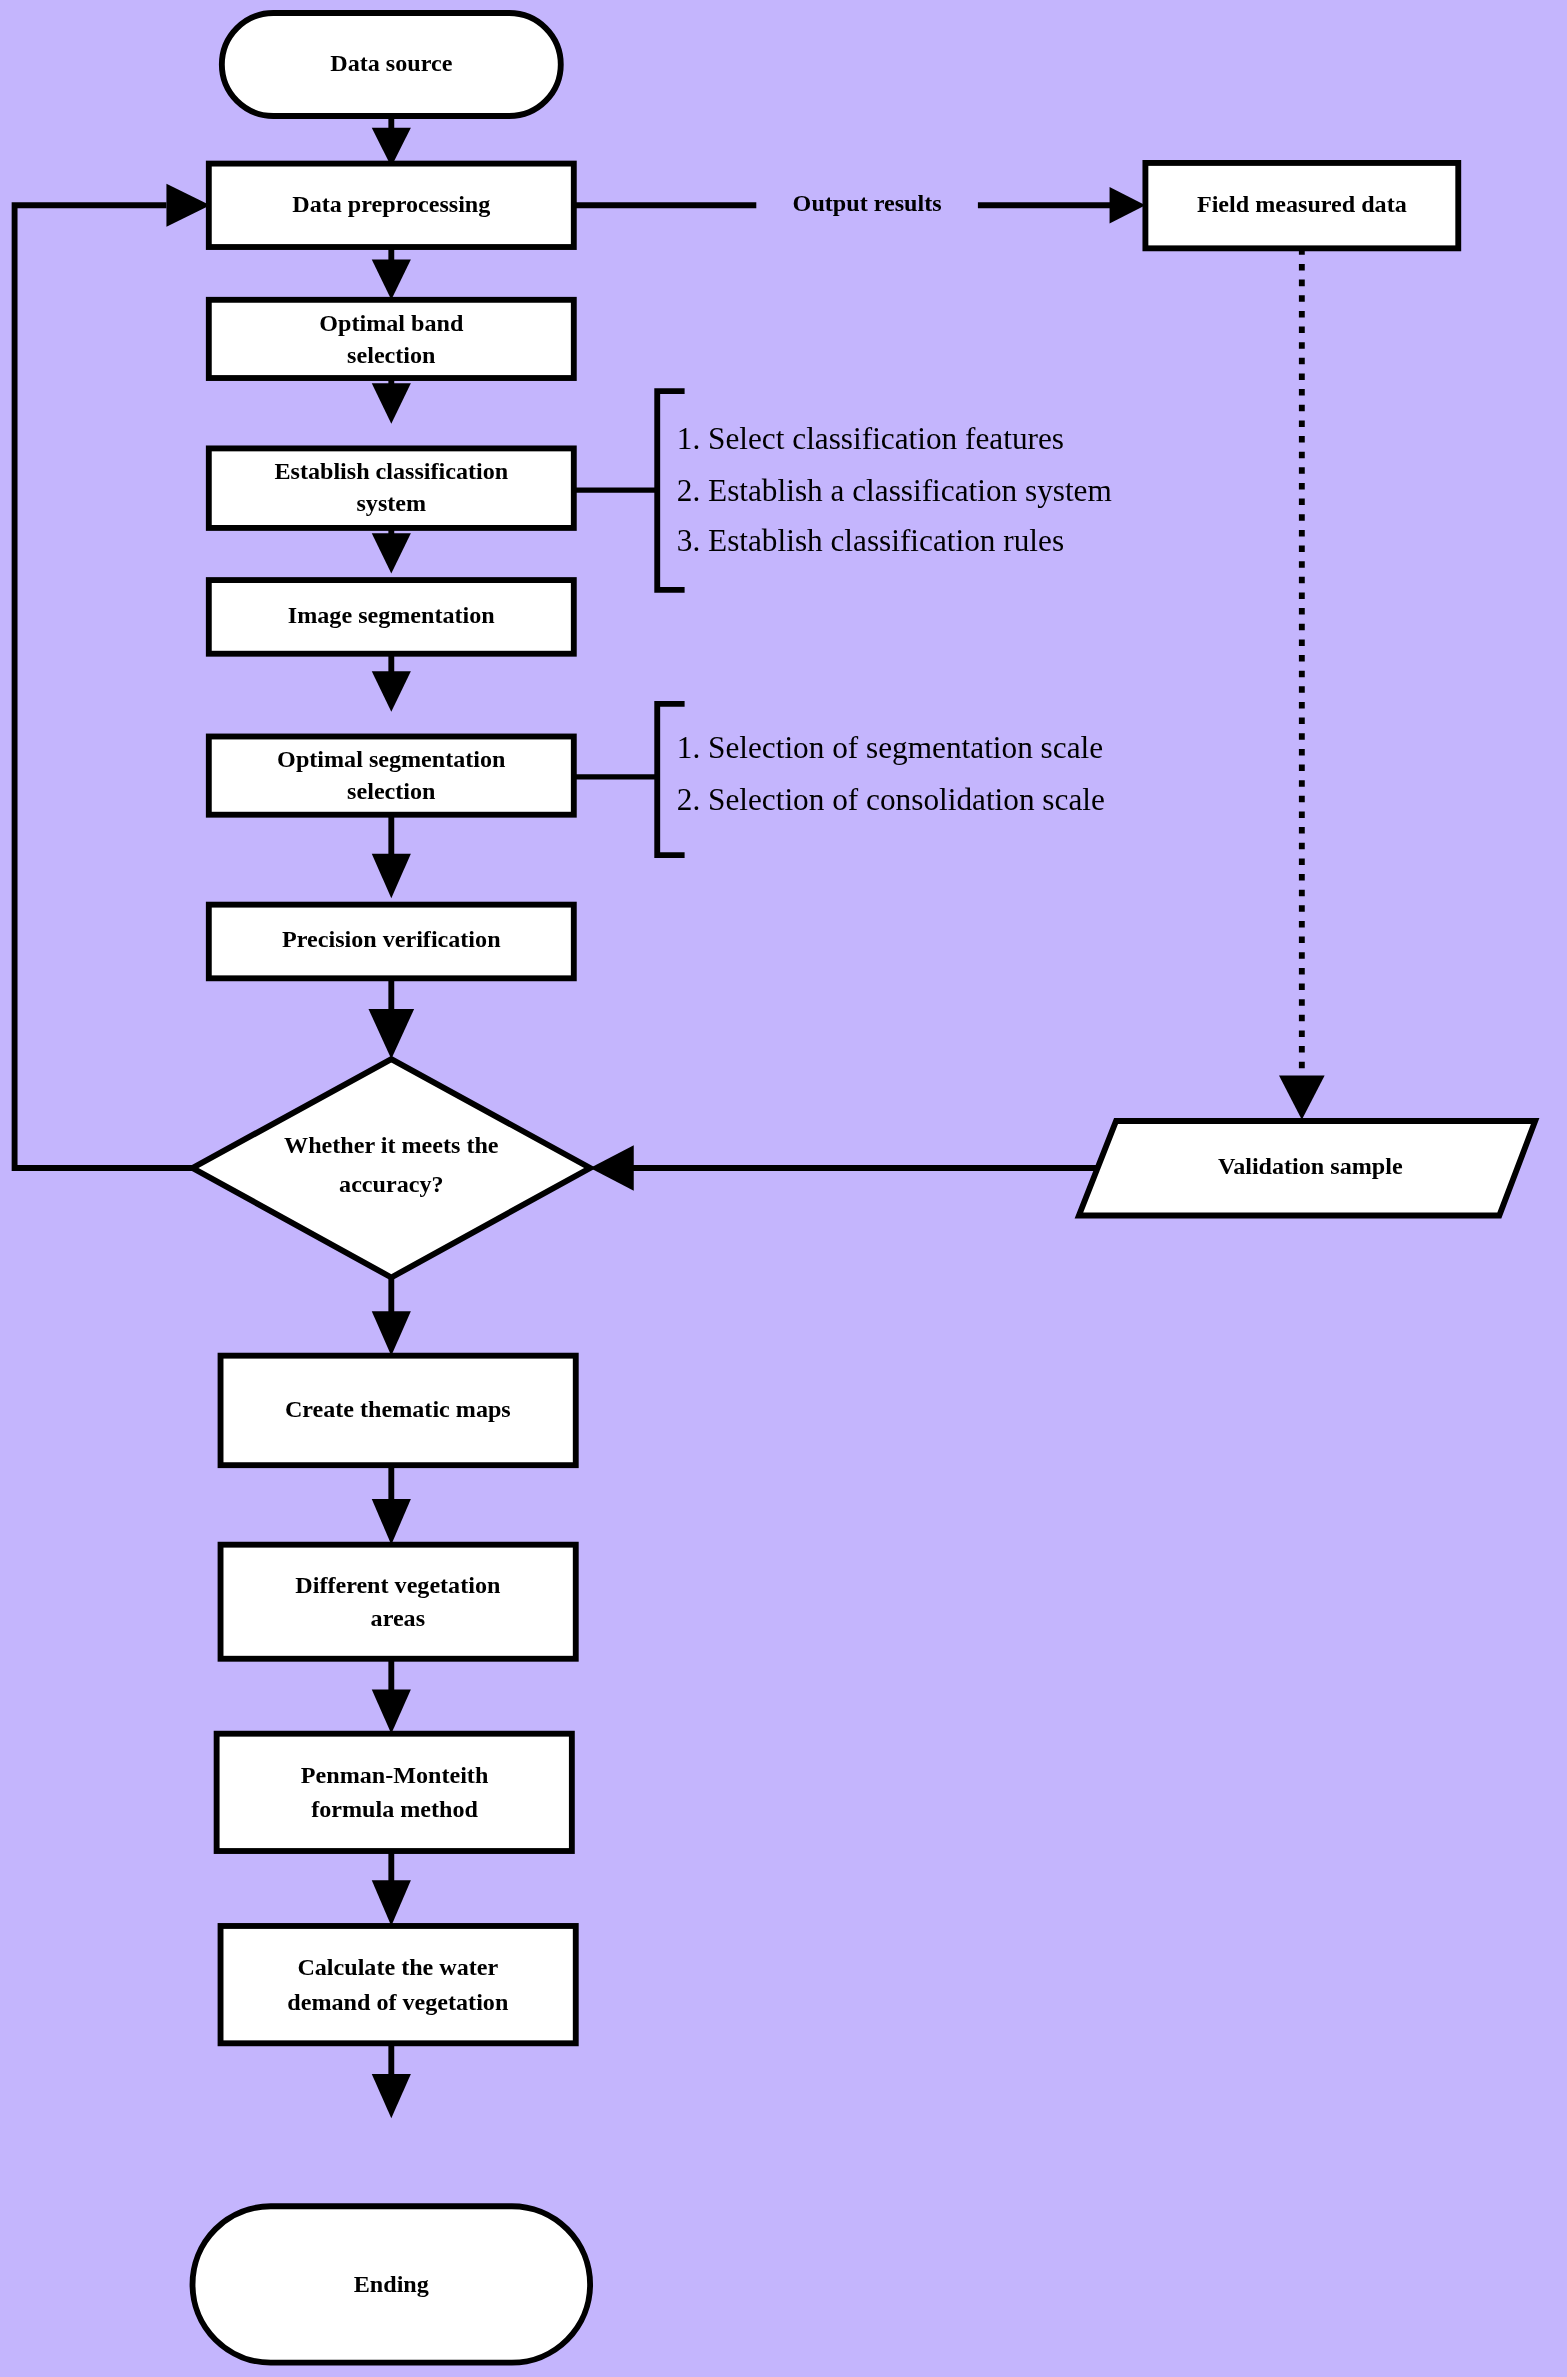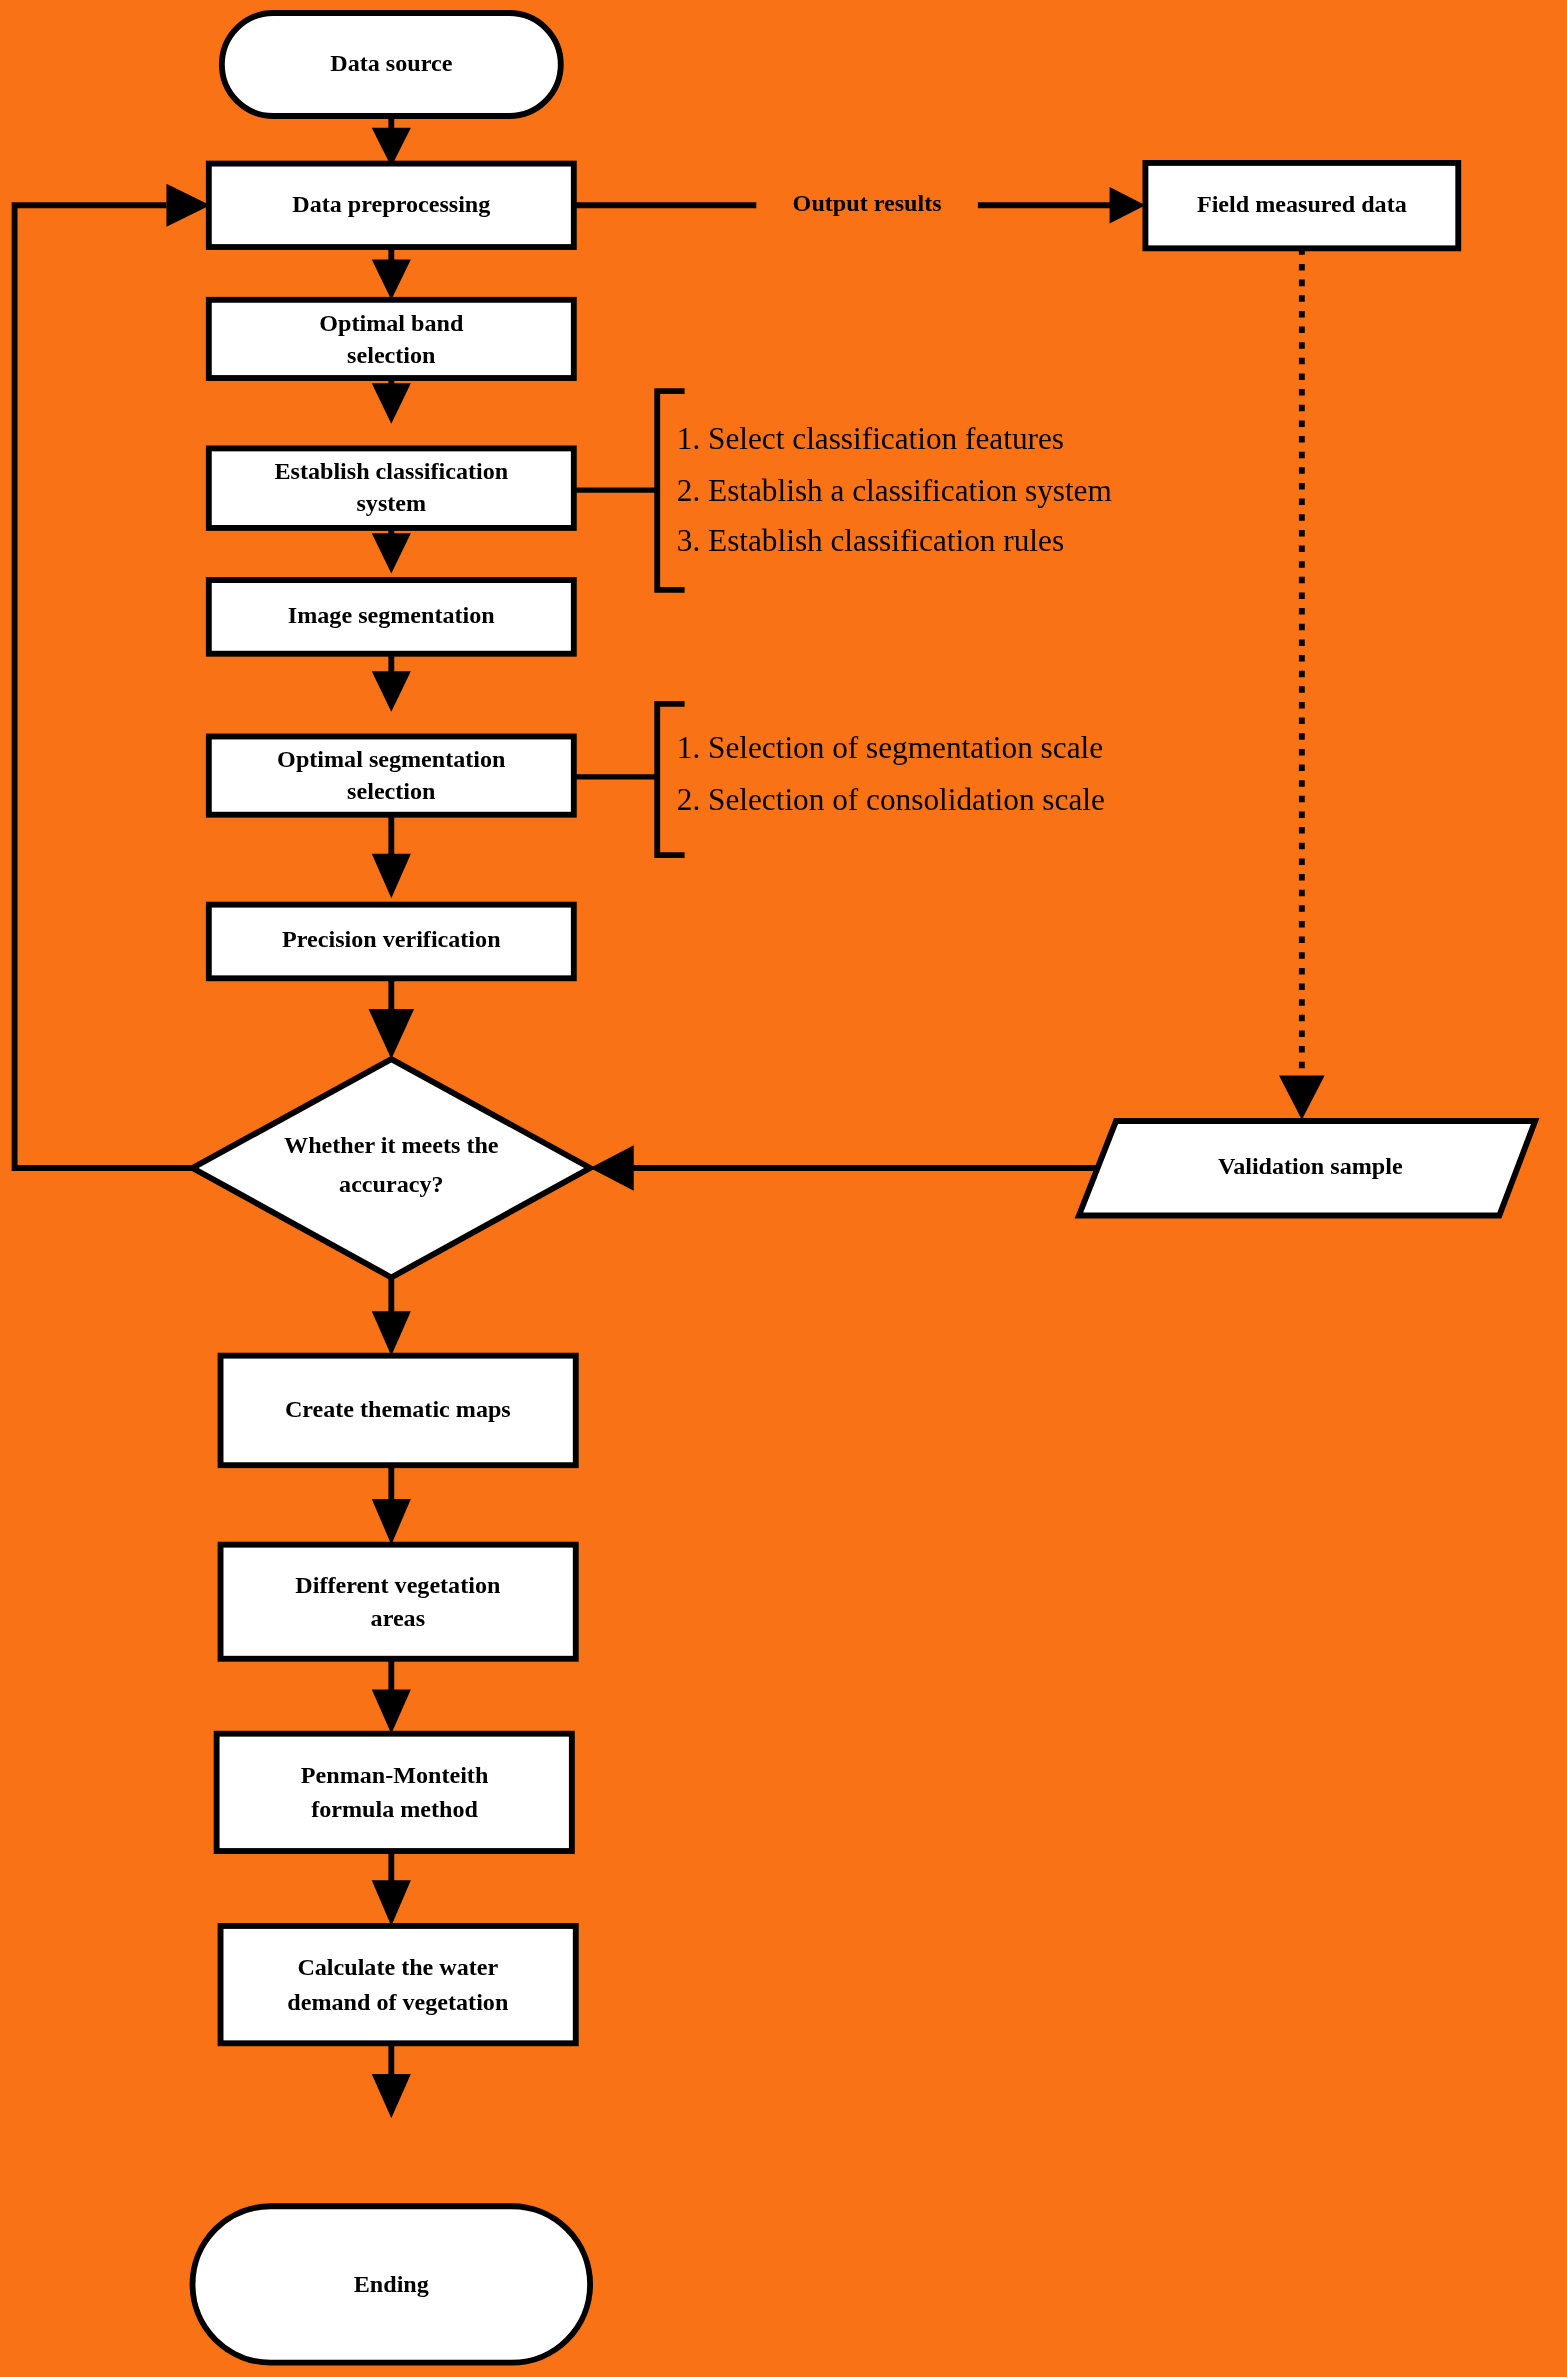--- a/index.html
+++ b/index.html
@@ -4,21 +4,21 @@
 <style>
   html, body {
     margin: 0;
     padding: 0;
     background: #ffffff;
   }
   #page {
     position: relative;
     width: 1568px;
     height: 2377px;
-    background: #f97316;
+    background: #c4b5fd;
     overflow: hidden;
     font-family: "Liberation Serif", "DejaVu Serif", serif;
   }
   svg.flow {
     position: absolute;
     left: 0;
     top: 0;
     width: 1568px;
     height: 2377px;
   }

